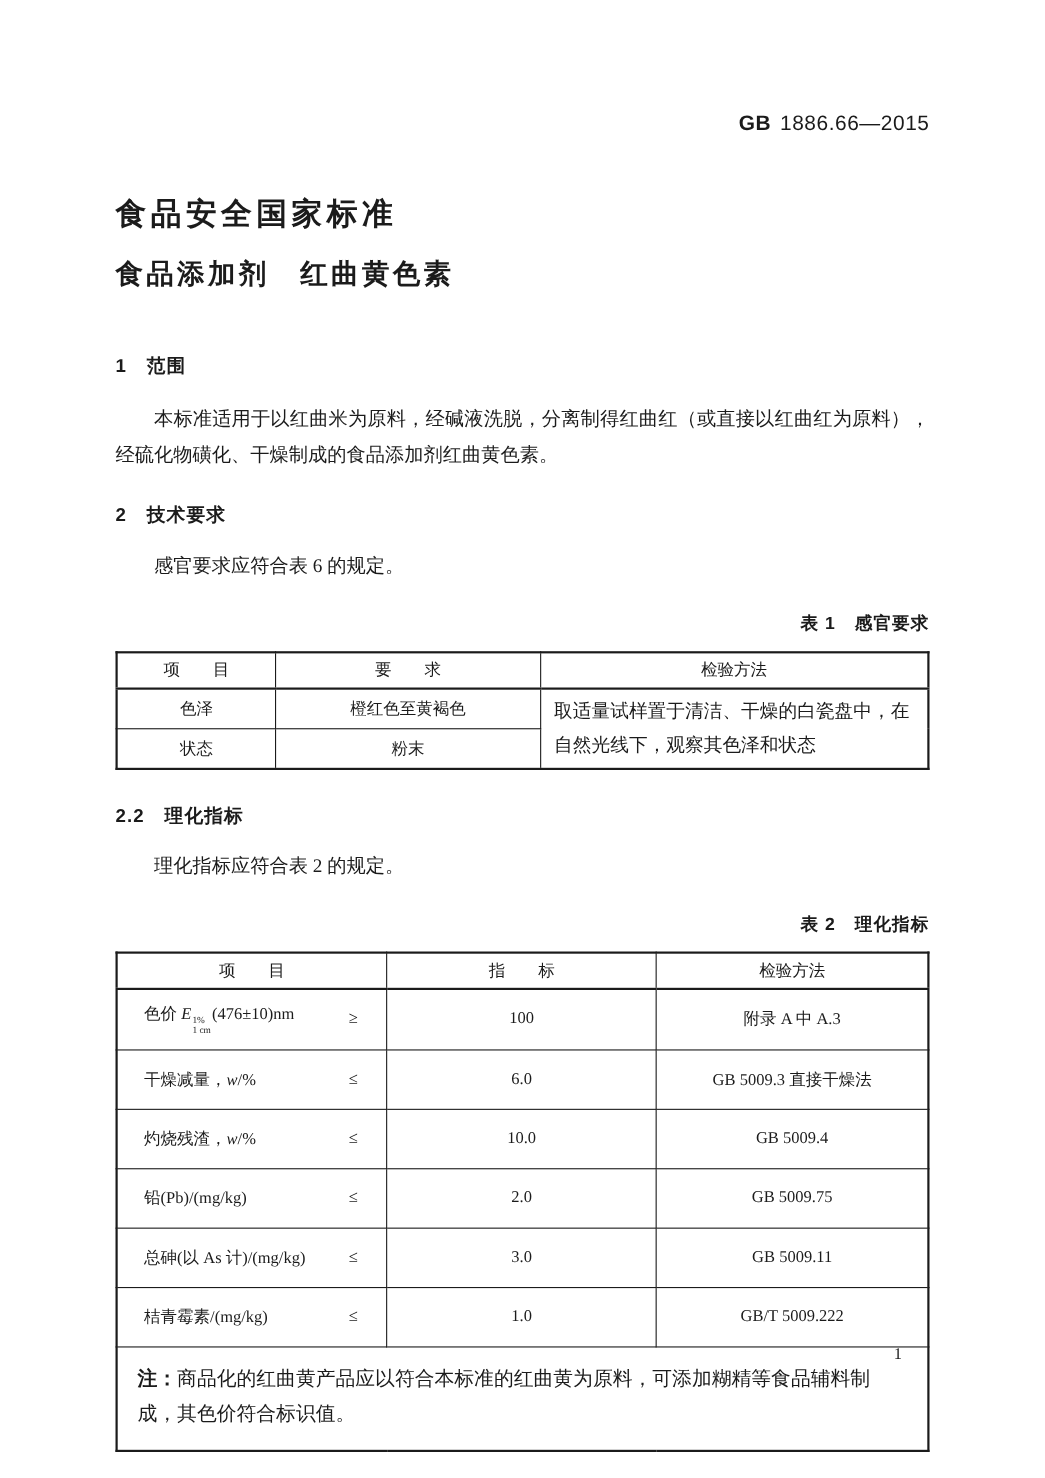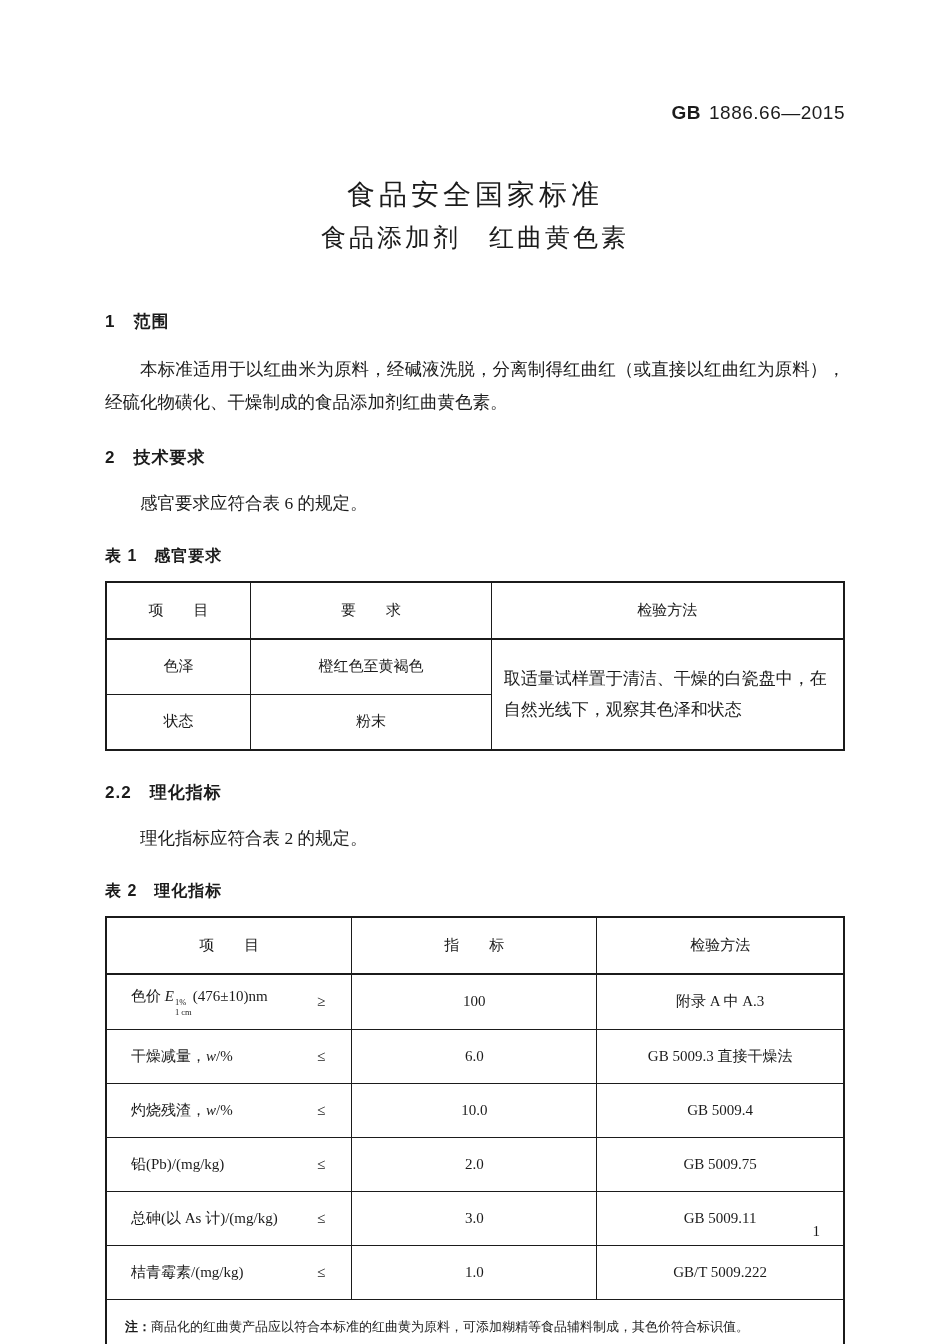--- a/index.html
+++ b/index.html
@@ -12,52 +12,52 @@
   .content{padding:0 105px;}
 
   .gb-code{
     padding-top:102px;text-align:right;font-size:19px;
     font-family:"Liberation Sans","DejaVu Sans",sans-serif;
     letter-spacing:0.5px;
   }
   .gb-code .gb{font-weight:700;margin-right:8px;}
 
   .title{
-    text-align:center;font-weight:400;
+    text-align:left;font-weight:700;
     font-family:"Liberation Sans","DejaVu Sans",sans-serif;
   }
   .title1{margin-top:52px;font-size:28px;letter-spacing:4px;}
-  .title2{margin-top:7px;font-size:25px;letter-spacing:3px;}
+  .title2{margin-top:18px;font-size:25px;letter-spacing:3px;}
 
   .sec-h{
     font-family:"Liberation Sans","DejaVu Sans",sans-serif;
     font-weight:700;font-size:17px;letter-spacing:1px;
   }
   .h-s1{margin-top:56px;}
   .h-s2{margin-top:26px;}
   .h-s21,.h-s22{margin-top:30px;}
 
   .para{
     margin:20px 0 0 0;font-size:17.5px;line-height:1.9;
     text-indent:2em;text-align:justify;
   }
   .para-single{margin-top:18px;}
 
   .caption{
-    text-align:left;font-weight:700;font-size:16px;
+    text-align:right;font-weight:700;font-size:16px;
     font-family:"Liberation Sans","DejaVu Sans",sans-serif;
     margin:26px 0 14px 0;letter-spacing:1px;
   }
 
   table{
     width:100%;border-collapse:collapse;table-layout:fixed;
     font-size:15px;color:#1b1b1b;
     border:2px solid #1b1b1b;
   }
-  th,td{border:1px solid #1b1b1b;text-align:center;padding:12px;}
+  th,td{border:1px solid #1b1b1b;text-align:center;padding:0;}
   thead th{
     height:31px;font-weight:400;
     font-family:"Liberation Sans","DejaVu Sans",sans-serif;
     border-bottom:2px solid #1b1b1b;font-size:15px;
   }
   .t1 td{height:30px;}
   .t1 .method-cell{
     text-align:left;padding:4px 12px;line-height:1.85;font-size:17px;
     vertical-align:middle;
   }
@@ -67,21 +67,21 @@
     display:flex;justify-content:space-between;align-items:center;
     padding:0 14px 0 12px;height:100%;min-height:29px;
   }
   .rel{font-size:15px;}
   .stack{
     display:inline-flex;flex-direction:column;align-items:flex-start;
     font-size:8.5px;line-height:1.1;vertical-align:-0.5em;
     margin:0 1px;font-style:normal;
   }
   .note-cell{
-    text-align:left;padding:12px 18px 16px 18px;font-size:13px;
+    text-align:left;padding:12px 18px 16px 18px;font-size:18px;
     line-height:1.8;border-top:1px solid #1b1b1b;
   }
   .note-label{
     font-weight:700;
     font-family:"Liberation Sans","DejaVu Sans",sans-serif;
   }
   .page-num{
     position:absolute;right:130px;bottom:104px;font-size:15px;
   }
   i{font-style:italic;}

